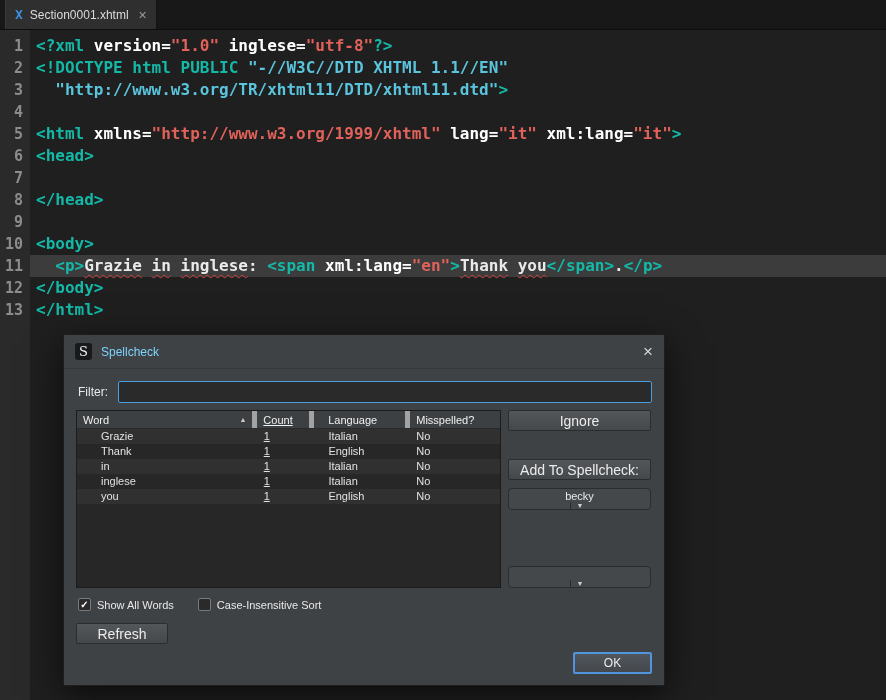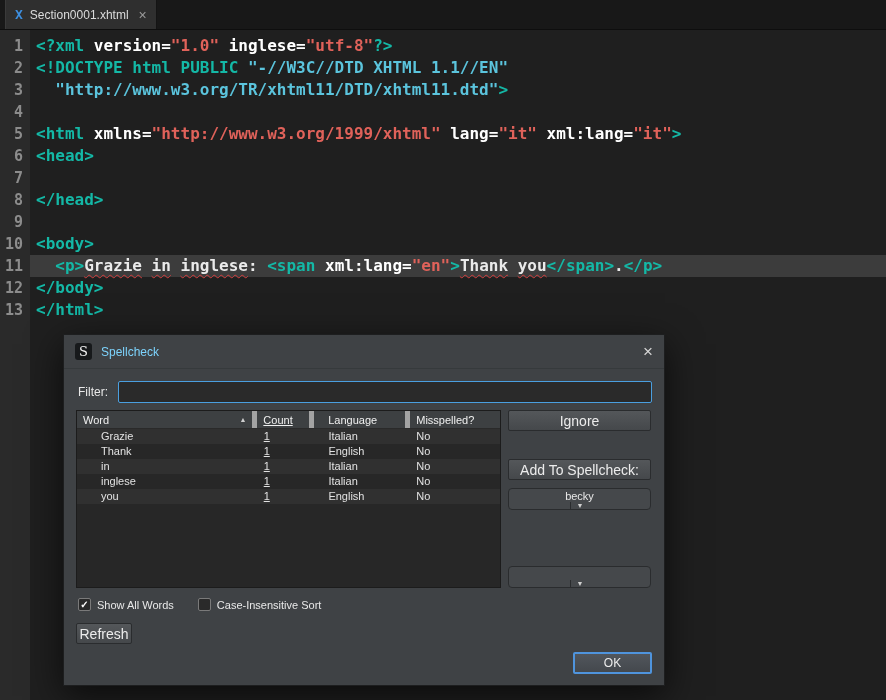--- a/index.html
+++ b/index.html
@@ -69,21 +69,21 @@
   .tcell { padding:0 6px; overflow:hidden; white-space:nowrap; }
   .tcell.c0 { padding-left:24px; }
 
   .btn { position:absolute; background:linear-gradient(#54575a,#45484b);
          border:1px solid #2a2c2e; border-radius:2px; color:#ececec; font-size:14px;
          display:flex; align-items:center; justify-content:center; cursor:default;
          font-family:"Liberation Sans", sans-serif; }
   .btn-ignore  { left:444px; top:75px;  width:143px; height:21px; }
   .btn-adddict { left:444px; top:124px; width:143px; height:21px; }
   .btn-change  { left:444px; top:202px; width:143px; height:22px; }
-  .btn-refresh { left:12px;  top:288px; width:56px;  height:21px; }
+  .btn-refresh { left:12px;  top:288px; width:92px;  height:21px; }
   .btn-ok { left:509px; top:317px; width:79px; height:22px; font-size:12px;
             border:2px solid #4f94dd; background:linear-gradient(#51565c,#44484d); }
 
   .combo { position:absolute; background:#45484b; border:1px solid #2a2c2e; border-radius:4px;
            display:flex; align-items:center; font-size:11px;flex-direction:column; }
   .combo-dict   { left:444px; top:153px; width:143px; height:22px; }
   .combo-change { left:444px; top:231px; width:143px; height:22px; }
   .combo .val-text { flex:1; display:flex; align-items:center; padding:0 7px; }
   .combo .arrow-box { width:19px; border-left:1px solid #2a2c2e; display:flex;
                       align-items:center; justify-content:center; font-size:7px; color:#cfcfcf; }

